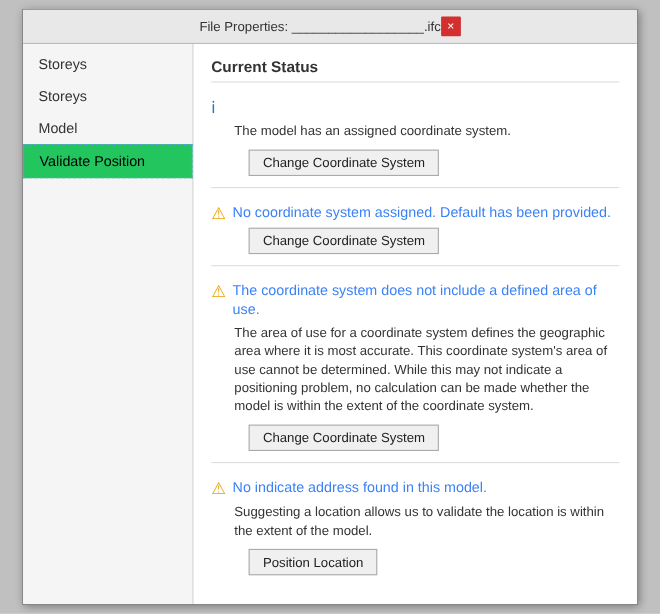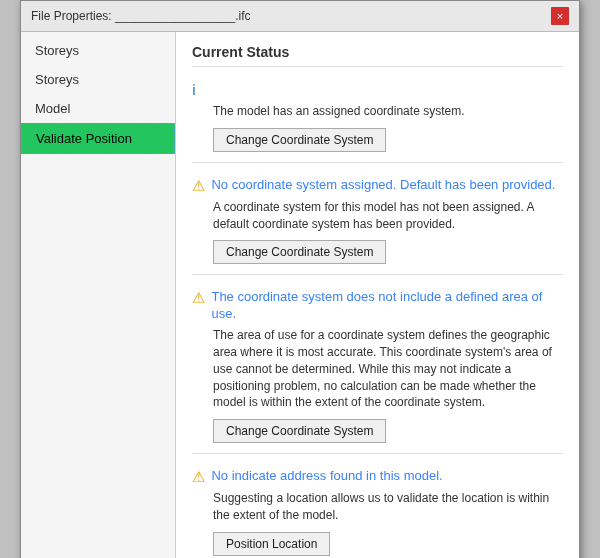--- a/index.html
+++ b/index.html
@@ -19,21 +19,21 @@
       box-shadow: 2px 2px 8px rgba(0,0,0,0.4);
       display: flex;
       flex-direction: column;
     }
     .title-bar {
       background: #e8e8e8;
       border-bottom: 1px solid #bbb;
       padding: 6px 10px;
       display: flex;
       align-items: center;
-      justify-content: space-between;
+      justify-content: center;
     }
     .title-bar-text {
       font-size: 12px;
       color: #333;
     }
     .title-bar-close {
       width: 18px;
       height: 18px;
       background: #d32f2f;
       border: none;
@@ -118,21 +118,21 @@
       margin: 4px 0 8px 21px;
       line-height: 1.4;
     }
     .btn {
       background: #f0f0f0;
       border: 1px solid #aaa;
       padding: 4px 12px;
       font-size: 12px;
       cursor: pointer;
       color: #222;
-      margin-left: 21px;
+      margin-left: 34px;
     }
     .separator {
       border: none;
       border-top: 1px solid #ddd;
       margin: 10px 0;
     }
   </style>
 </head>
 <body>
 
@@ -153,21 +153,21 @@
       </div>
 
     <div class="main-content">
       <div class="section-title">Current Status</div>
     <div class="status-block"><div class="status-header">
             <span class="icon-info">ℹ</span>
           </div><div class="status-body">The model has an assigned coordinate system.</div><button class="btn">Change Coordinate System</button><hr class="separator"></div>
         <div class="status-block"><div class="status-header">
             <span class="icon-warn">⚠</span>
             <span class="status-header-text warn">No coordinate system assigned. Default has been provided.</span>
-          </div><div class="status-body">A coordinate system for this model has not been assigned. A default coordinate system has been provided.</div><button class="btn">Change Coordinate System</button><hr class="separator"></div>
+          </div><button class="btn">Change Coordinate System</button><hr class="separator"></div>
         <div class="status-block"><div class="status-header">
             <span class="icon-warn">⚠</span>
             <span class="status-header-text warn">The coordinate system does not include a defined area of use.</span>
           </div><div class="status-body">The area of use for a coordinate system defines the geographic area where it is most accurate. This coordinate system's area of use cannot be determined. While this may not indicate a positioning problem, no calculation can be made whether the model is within the extent of the coordinate system.</div><button class="btn">Change Coordinate System</button><hr class="separator"></div>
         <div class="status-block"><div class="status-header">
             <span class="icon-warn">⚠</span>
             <span class="status-header-text warn">No indicate address found in this model.</span>
           </div><div class="status-body">Suggesting a location allows us to validate the location is within the extent of the model.</div><button class="btn">Position Location</button></div>
       </div>
   </div>

